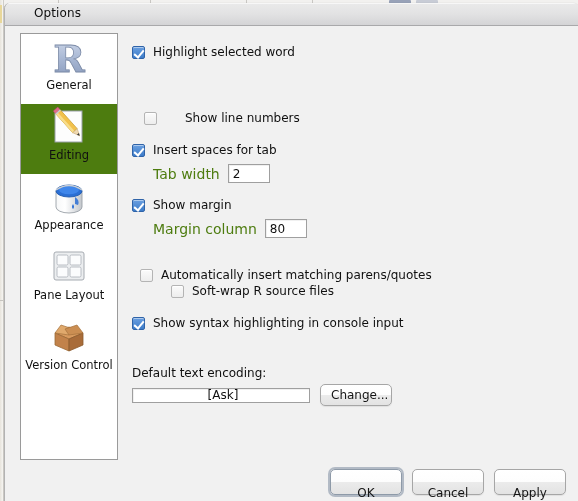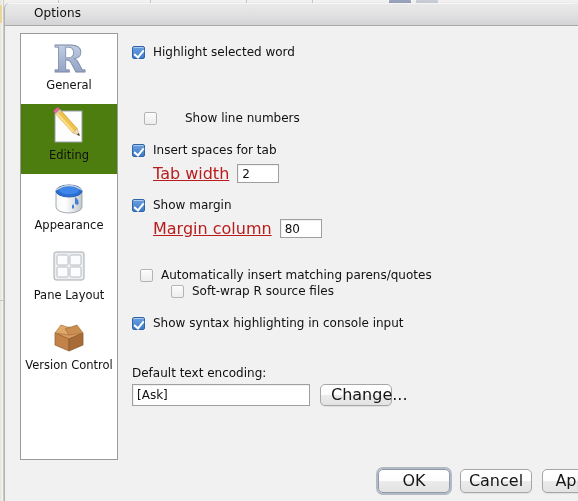--- a/index.html
+++ b/index.html
@@ -229,61 +229,60 @@
     line-height: 14px;
   }
 
   .field-row {
     position: absolute;
     display: flex;
     align-items: center;
     white-space: nowrap;
   }
   .field-label {
-    font-size: 16px;
-    color: #b91c1c;
+    font-size: 14px;
+    color: #4d7c0f;
     line-height: 14px;
-    text-decoration: underline;
   }
   .txtbox {
     background: #ffffff;
     border: 1px solid #9f9f9f;
     box-sizing: border-box;
     font-family: "DejaVu Sans", "Liberation Sans", sans-serif;
     font-size: 12px;
     color: #101010;
     padding: 1px 0 1px 4px;
     height: 19px;
     line-height: 15px;
     outline: none;
     border-radius: 0;
     box-shadow: inset 1px 1px 0 rgba(0,0,0,0.06);
   }
   .txtbox.small { width: 42px; margin-left: 8px; }
-  .txtbox.wide  { width: 178px; height: 22px; line-height: 18px; }
+  .txtbox.wide  { width: 178px; height: 15px; line-height: 18px; text-align: center; }
 
   #encoding-label {
     position: absolute;
     left: 0px;
     top: 235px;
     font-size: 12px;
     color: #101010;
   }
   #encoding-row {
     position: absolute;
     left: 0px;
     top: 254px;
     display: flex;
     align-items: center;
   }
 
   
   .btn {
     font-family: "DejaVu Sans", "Liberation Sans", sans-serif;
-    font-size: 16px;
+    font-size: 12px;
     color: #151515;
     background: linear-gradient(to bottom, #ffffff 0%, #fdfdfd 48%, #ebebeb 52%, #e3e3e3 100%);
     border: 1px solid #a6a6a6;
     border-radius: 5px;
     height: 22px;
     line-height: 20px;
     text-align: center;
     box-sizing: border-box;
     padding: 0 10px;
     box-shadow: 0 1px 0 rgba(255,255,255,0.8) inset, 0 1px 1px rgba(0,0,0,0.07);
@@ -302,22 +301,21 @@
     bottom: 0px;
     width: 574px;
     height: 42px;
   }
   .bottom-btn {
     position: absolute;
     top: 10px;
     width: 72px;
     height: 24px;
     line-height: 22px;
-    padding: 0;
-    margin-left: 48px;
+    padding: 12px;
   }
   #ok-button    { left: 325px; }
   #cancel-button{ left: 407px; }
   #apply-button { left: 489px; }
 
   #ok-button {
     box-shadow:
       0 1px 0 rgba(255,255,255,0.85) inset,
       0 0 0 2px rgba(125,140,160,0.55);
     border-color: #8e9aa8;

